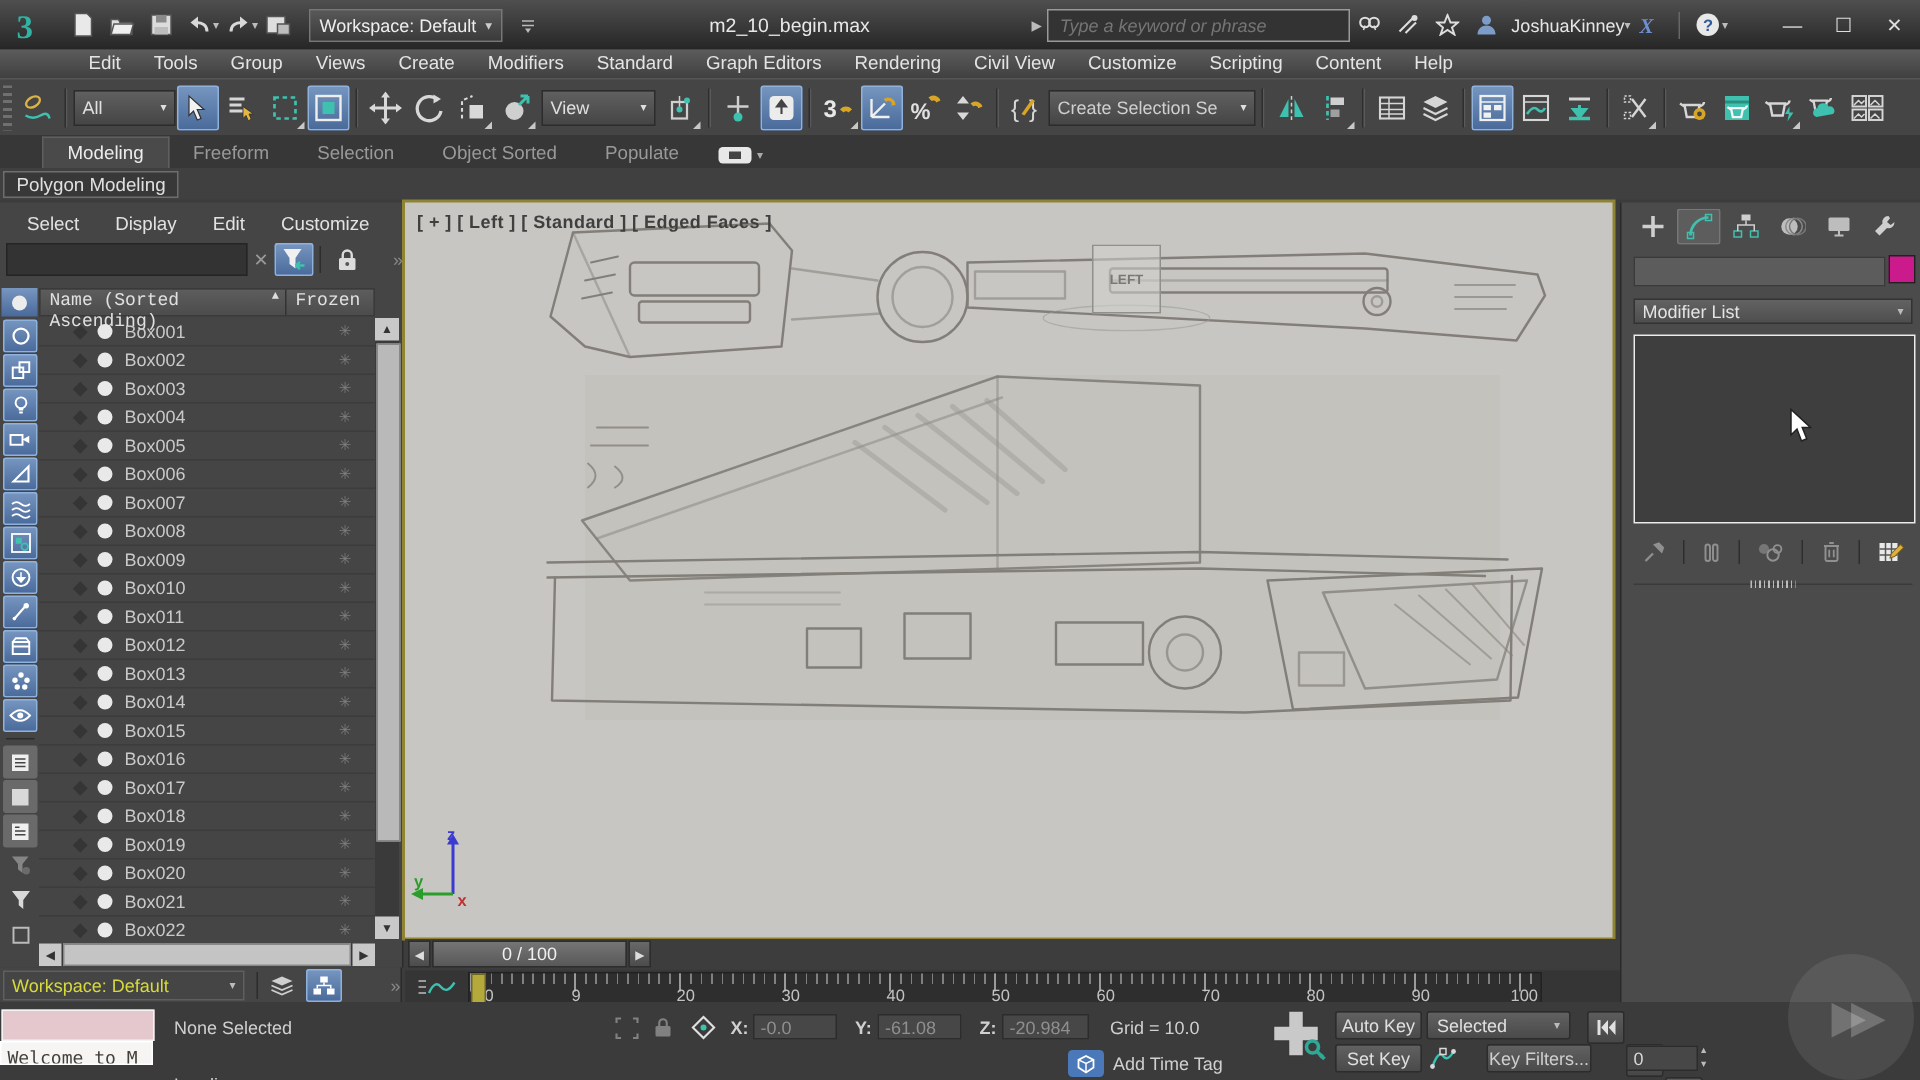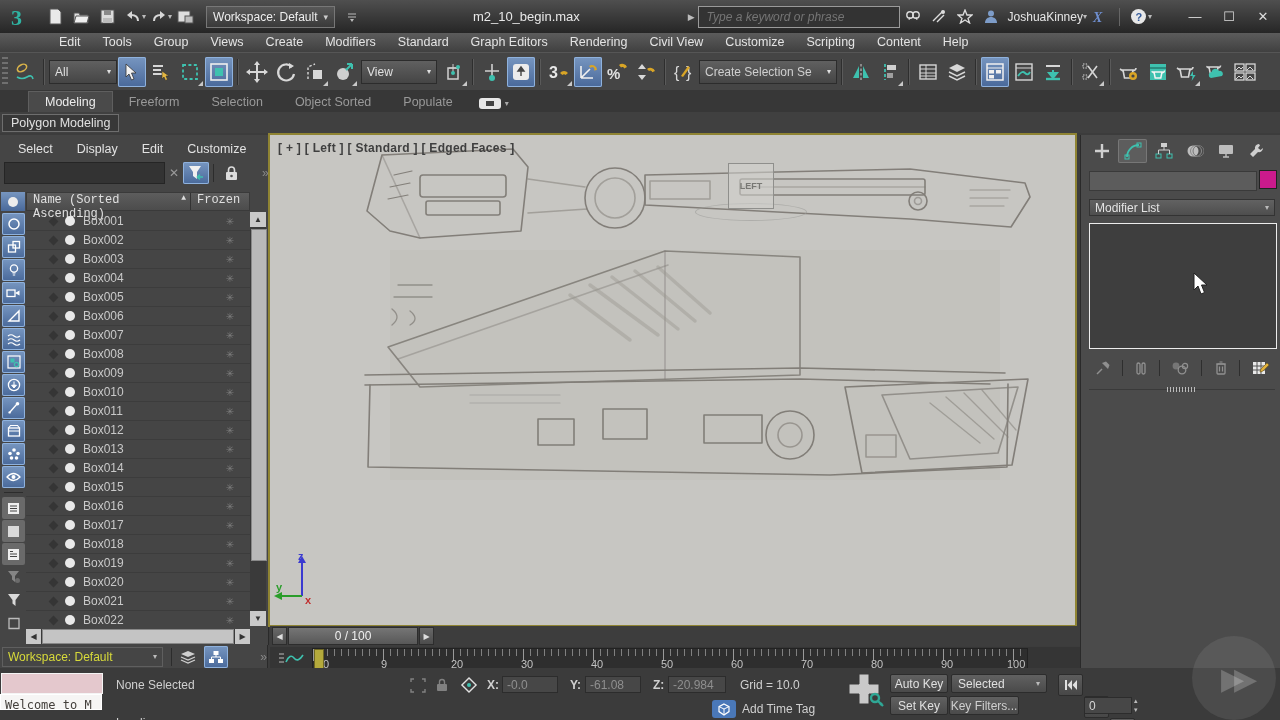--- a/index.html
+++ b/index.html
@@ -1035,21 +1035,21 @@
     </div>
     <div class="abs sbtn2" style="left:890px;top:28px;width:58px;height:19px">Set Key</div>
     <span class="abs ico" style="left:951px;top:28px;width:22px;height:19px">
       <svg width="18" height="15" viewBox="0 0 18 15">
           <path d="M2 13Q6 2 9 6t7-3" fill="none" stroke="#3ec1af" stroke-width="1.6"></path>
           <rect x="7" y="1" width="4" height="4" fill="none" stroke="#d9d9d9"></rect>
           <circle cx="2" cy="13" r="1.6" fill="#d9d9d9"></circle>
           <circle cx="16" cy="3" r="1.6" fill="#d9d9d9"></circle>
         </svg>
     </span>
-    <div class="abs sbtn2" style="left:949px;top:28px;width:70px;height:19px;color:#cfcfcf">Key Filters...</div>
+    <div class="abs sbtn2" style="left:991px;top:28px;width:70px;height:19px;color:#cfcfcf">Key Filters...</div>
 
     <span class="abs pbtn" style="left:1058px;top:6px">
         <svg width="14" height="12" viewBox="0 0 14 12">
           <rect x="1" y="1" width="2" height="10" fill="#e0e0e0"></rect>
           <path d="M8 1L3.5 6 8 11zM13 1L8.5 6l4.5 5z" fill="#e0e0e0"></path>
         </svg>
       </span>
     <span class="abs pbtn" style="left:1084px;top:6px">
         <svg width="12" height="12" viewBox="0 0 12 12">
           <rect x="1" y="1" width="2" height="10" fill="#e0e0e0"></rect>

